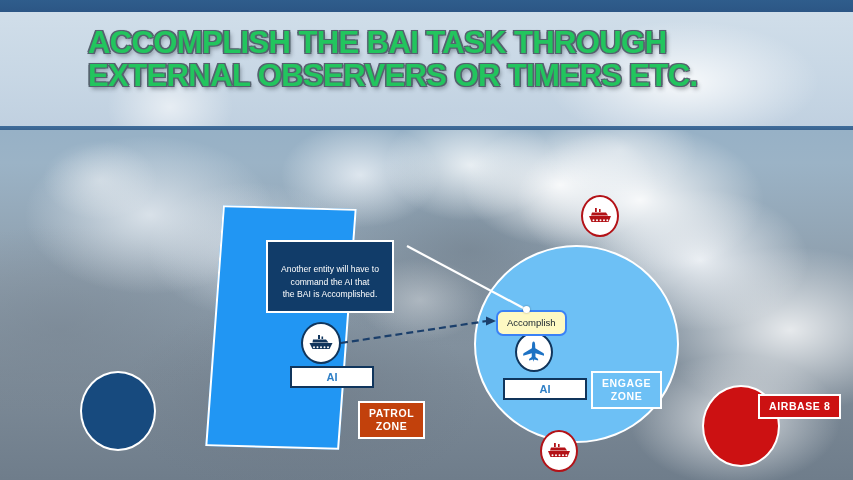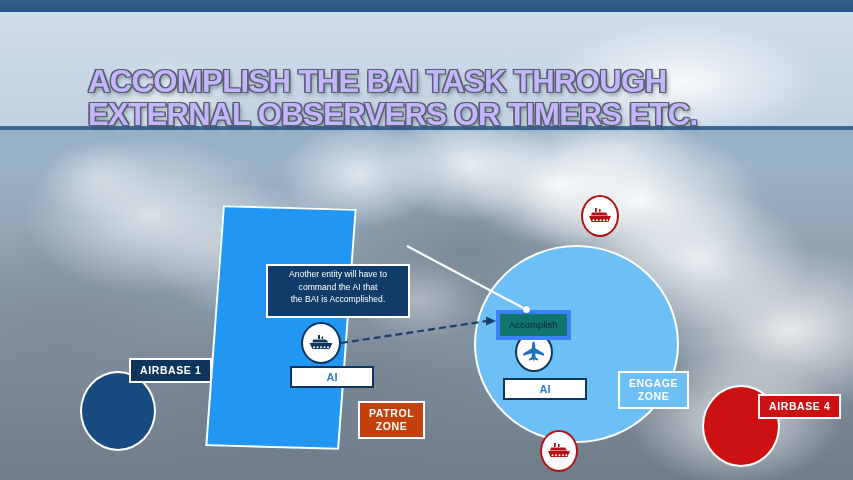--- a/index.html
+++ b/index.html
@@ -67,27 +67,26 @@
   .bottom-rule {
     position:absolute; left:0; top:126px; width:853px; height:4px;
     background:linear-gradient(180deg,#3f6d9b 0%, #39638f 100%);
   }
 
   .slide-title {
     position:absolute; left:88px; top:26px; width:700px;
     font-size:31px; line-height:33px;
     font-weight:bold;
     letter-spacing:-0.6px;
-    color:#c4b5fd;
+    color:#22c55e;
     text-shadow:
       -1.4px -1.4px 0 #55626e, 1.4px -1.4px 0 #55626e,
       -1.4px  1.4px 0 #55626e, 1.4px  1.4px 0 #55626e,
        0 0 2px #67737f, 2px 3px 4px rgba(40,50,60,.45);
     white-space:pre-line;
-    margin-top:39px;
   }
 
   
   .patrol-zone {
     position:absolute; left:214px; top:207px; width:134px; height:241px;
     background:#2196f3;
     border:2px solid #ffffff;
     transform:skewX(-2.6deg) rotate(1.6deg);
   }
   .engage-zone {
@@ -113,21 +112,21 @@
     font-size:10.5px;
     font-weight:bold;
     letter-spacing:.6px;
     text-align:center;
     line-height:13px;
     white-space:pre-line;
   }
   #airbase1-label { left:129px; top:358px; background:#10355c; color:#ffffff; }
   #airbase4-label { left:758px; top:394px; background:#cc1112; color:#ffffff; }
   #patrol-label   { left:358px; top:401px; background:#c2410c; color:#ffffff; }
-  #engage-label   { left:591px; top:371px; background:#6dc0f5; color:#ffffff;margin-left:27px; }
+  #engage-label   { left:591px; top:371px; background:#6dc0f5; color:#ffffff; }
 
   .ai-label {
     position:absolute;
     background:#ffffff;
     border:2px solid #10355c;
     color:#2f7fc6;
     font-size:11px;
     font-weight:bold;
     text-align:center;
     padding:3px 0 3px;
@@ -141,38 +140,37 @@
     position:absolute; border-radius:50%;
     display:flex; align-items:center; justify-content:center;
   }
   #token-ship { left:301px; top:322px; width:40px; height:42px; background:#ffffff; border:2.5px solid #10355c; }
   #token-jet  { left:515px; top:332px; width:38px; height:40px; background:#ffffff; border:2.5px solid #10355c; }
   #token-tank-1 { left:581px; top:195px; width:38px; height:42px; background:#ffffff; border:2.5px solid #b31217; }
   #token-tank-2 { left:540px; top:430px; width:38px; height:42px; background:#ffffff; border:2.5px solid #b31217; }
 
   
   .callout {
-    position:absolute; left:266px; top:240px; width:144px;
+    position:absolute; left:266px; top:240px; width:128px;
     background:#113c69;
     border:2px solid #ffffff;
     color:#ffffff;
     font-size:8.6px;
     line-height:12.5px;
     text-align:center;
-    padding:2px 8px 10px;
+    padding:21px 8px 10px;
     white-space:pre-line;
-    margin-top:24px;
   }
 
   
   .accomplish-btn {
     position:absolute; left:496px; top:310px;
-    background:#0f766e;
-    border:4px solid #3b82f6;
-    border-radius:0;
+    background:#fef9c3;
+    border:2px solid #3b82f6;
+    border-radius:7px;
     color:#14202b;
     font-size:9.5px;
     padding:5px 9px 6px;
   }
   .handle-dot {
     position:absolute; left:523px; top:306px;
     width:7px; height:7px; border-radius:50%;
     background:#ffffff;
     box-shadow:0 0 2px rgba(0,0,0,.4);
   }
@@ -256,23 +254,22 @@
     </svg>
   </div>
 
   <div class="callout">Another entity will have to
 command the AI that
 the BAI is Accomplished.</div>
 
   <div class="accomplish-btn">Accomplish</div>
   <div class="handle-dot"></div>
 
-  <div class="flag" id="airbase1-label">AIRBASE 1</div>
-
-  <div class="flag" id="airbase4-label">AIRBASE 4</div>
+
+  <div class="flag" id="airbase4-label">AIRBASE 8</div>
 
   <div class="flag" id="patrol-label">PATROL
 ZONE</div>
 
   <div class="flag" id="engage-label">ENGAGE
 ZONE</div>
 
   <div class="ai-label" id="ai-label-1">AI</div>
 
   <div class="ai-label" id="ai-label-2">AI</div>

